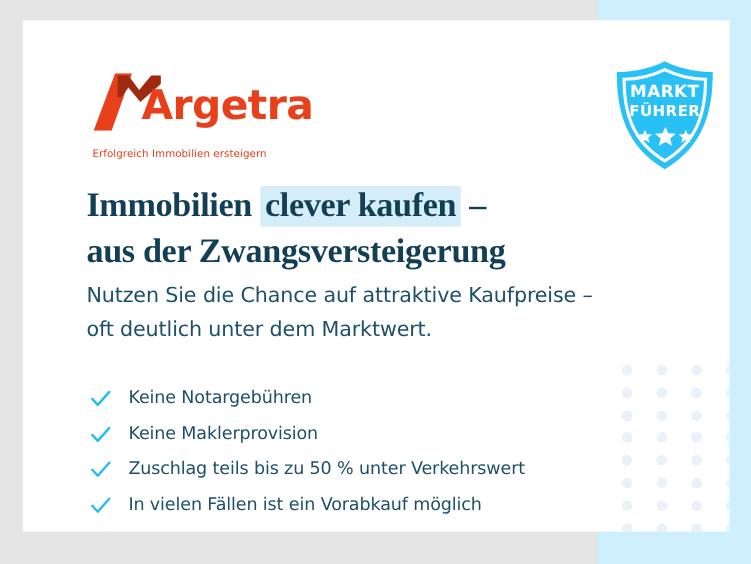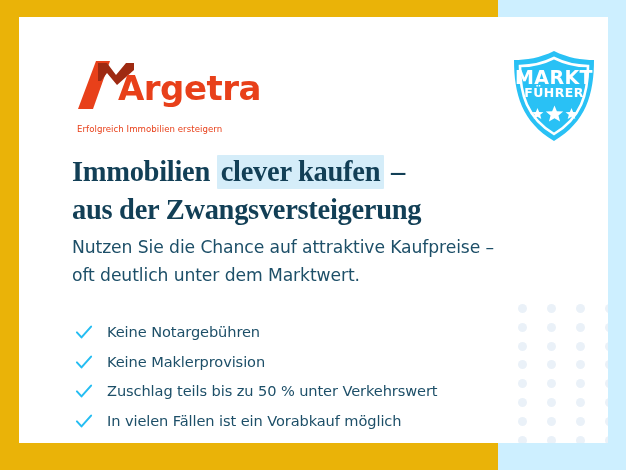--- a/index.html
+++ b/index.html
@@ -11,21 +11,21 @@
     height: 470px;
     background: #cdefff;
     font-family: "Liberation Sans", sans-serif;
     overflow: hidden;
   }
 
   #stage {
     position: relative;
     width: 498px;
     height: 470px;
-    background: #eab308;
+    background: #e5e5e5;
   }
 
   
   #card {
     position: absolute;
     left: 19px;
     top: 17px;
     width: 589px;
     height: 426px;
     background: #ffffff;
@@ -112,21 +112,21 @@
     align-items: center;
     justify-content: flex-start;
     padding-top: 22px;
     box-sizing: border-box;
     pointer-events: none;
   }
   .badge-line {
     color: #ffffff;
     font-family: "DejaVu Sans", sans-serif;
     font-weight: bold;
-    font-size: 19px;
+    font-size: 14px;
     letter-spacing: 0.4px;
     line-height: 15px;
   }
   .badge-line.small {
     font-size: 12.5px;
   }
   #badge-stars {
     margin-top: 4px;
     display: flex;
     align-items: center;

